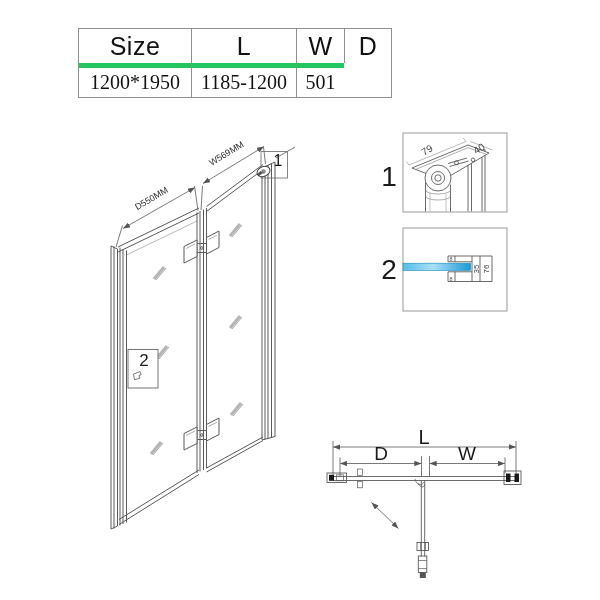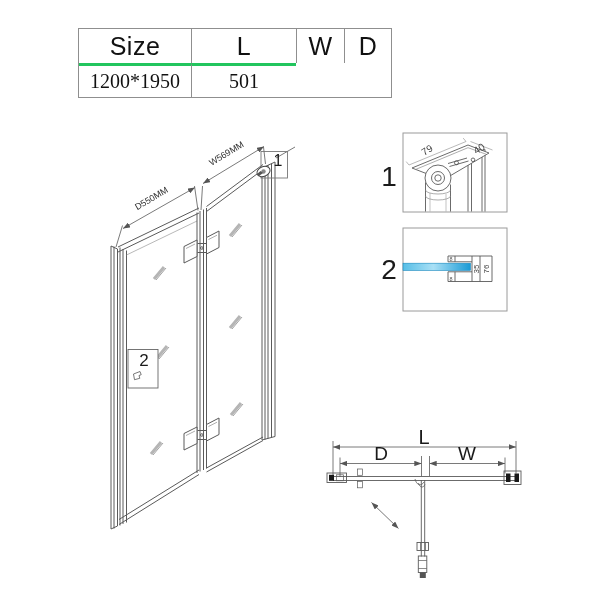--- a/index.html
+++ b/index.html
@@ -1,40 +1,41 @@
 <!DOCTYPE html>
 <html><head>
 <meta charset="utf-8">
 <style>
   html,body{margin:0;padding:0;background:#fff;}
   .canvas{position:relative;width:564px;height:600px;background:#ffffff;overflow:hidden;
           font-family:"Liberation Sans",sans-serif;}
   .spec-table{position:absolute;left:78px;top:28px;display:grid;
               grid-template-columns:112px 105px 48px 47px;grid-auto-rows:34px;
               border:1px solid #8f8f8f;background:#fff;}
-  .spec-table .cell{border-left:1px solid #8f8f8f;border-top:3px solid #22c55e;
+  .spec-table .cell{border-left:1px solid #8f8f8f;border-top:5px solid #22c55e;
               display:flex;align-items:center;justify-content:center;color:#111;}
   .spec-table .cell:nth-child(4n+1){border-left:none;}
   .spec-table .cell:nth-child(-n+4){border-top:none;}
   .hd{font-size:25px;letter-spacing:.5px;}
   .dt{font-family:"Liberation Serif",serif;font-size:20px;}
   svg{position:absolute;left:0;top:0;}
   text{font-family:"Liberation Sans",sans-serif;}
 </style>
 </head>
 <body>
 
 <div class="canvas">
 
   <div class="spec-table">
     <div class="cell hd">Size</div>
     <div class="cell hd">L</div>
     <div class="cell hd">W</div>
     <div class="cell hd">D</div>
     <div class="cell dt">1200*1950</div>
+    <div class="cell dt">1185-1200</div>
     <div class="cell dt">501</div>
   </div>
 
   <svg width="600" height="600" viewBox="0 0 600 600">
     <defs>
       <linearGradient id="glassGrad" x1="0" y1="0" x2="1" y2="0">
         <stop offset="0" stop-color="#56bee6"></stop>
         <stop offset="0.45" stop-color="#a9e0f6"></stop>
         <stop offset="1" stop-color="#1a9ad5"></stop>
       </linearGradient>

